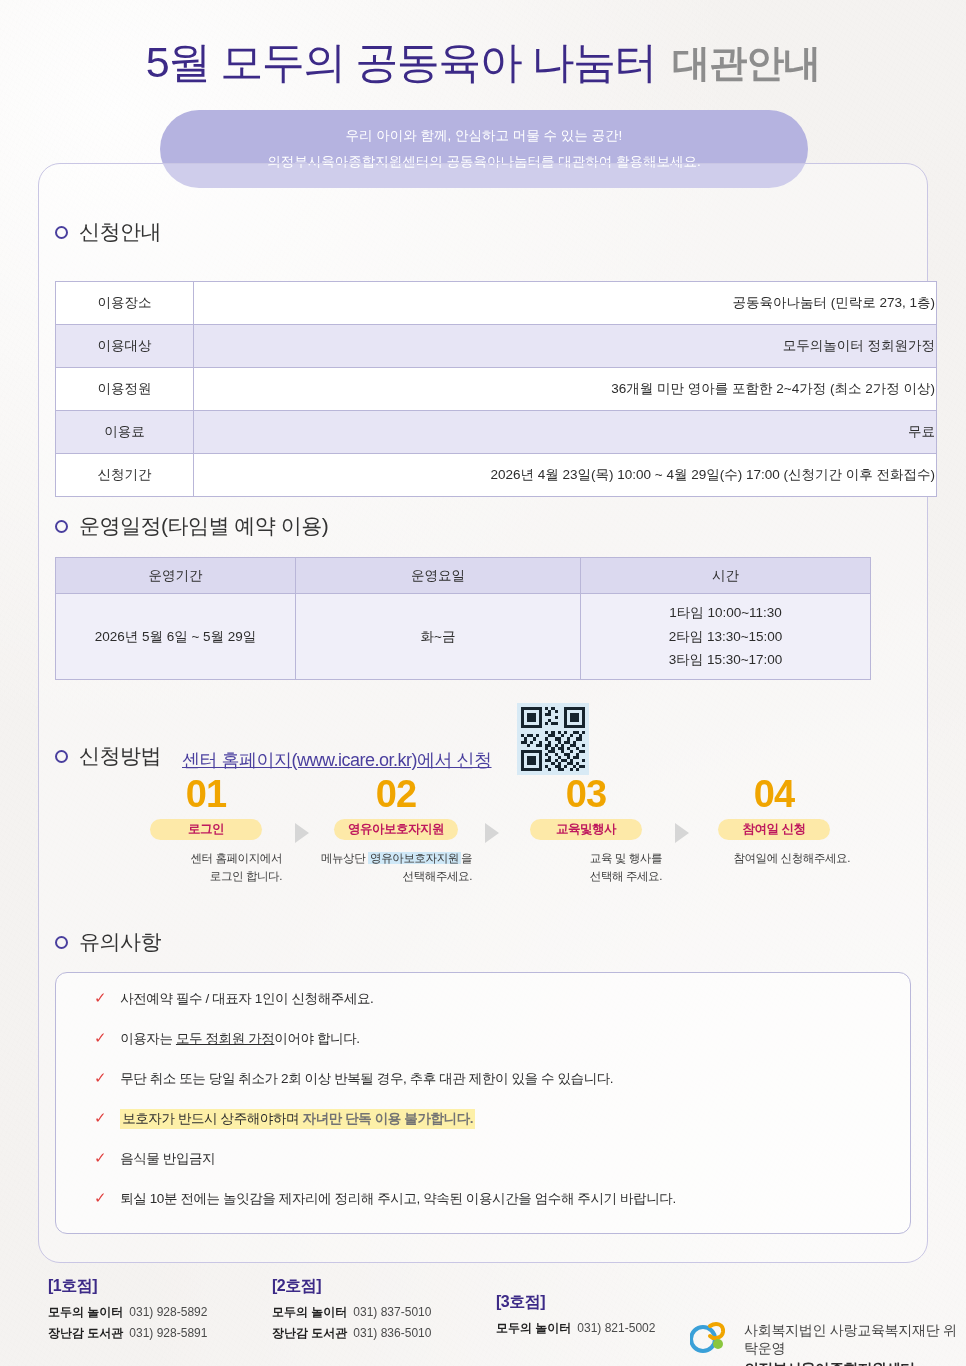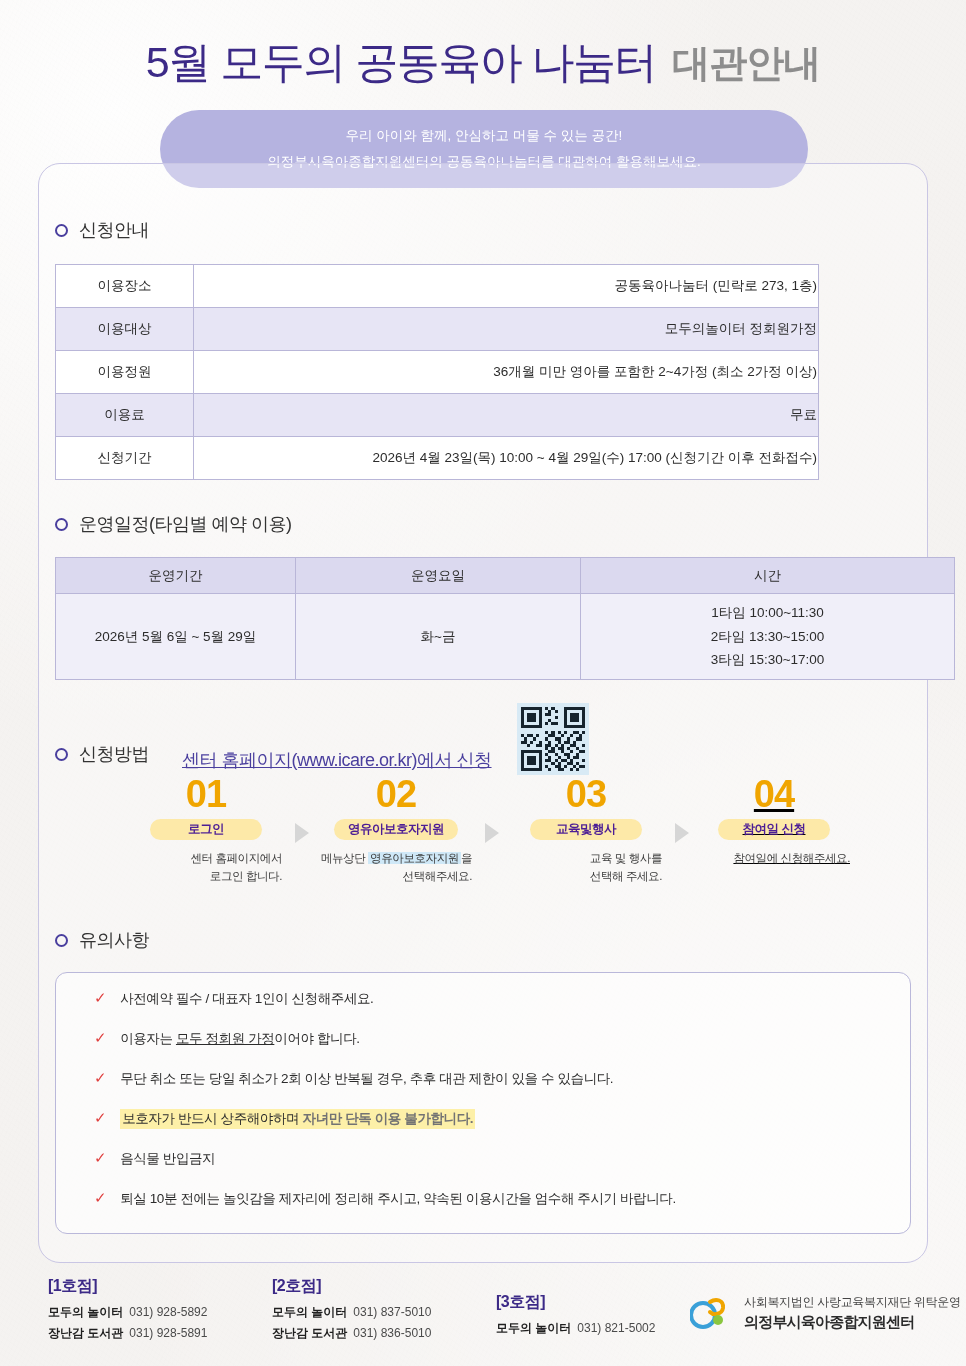--- a/index.html
+++ b/index.html
@@ -64,42 +64,42 @@
     width: 890px; height: 1100px;
     border: 1px solid #c9c6e4;
     border-radius: 22px;
     background: rgba(255,255,255,0.35);
   }
 
   
   .sec-h {
     position: absolute;
     display: flex; align-items: center;
-    font-size: 18px; color: #333333; font-weight: normal;
+    font-size: 21px; color: #333333; font-weight: normal;
     letter-spacing: -0.5px;
   }
   .sec-h .ring {
     width: 13px; height: 13px; border: 2.5px solid #4a3f9e;
     border-radius: 50%; margin-right: 11px; display: inline-block;
   }
 
   
   table { border-collapse: collapse; }
   .tbl1 {
-    position: absolute; left: 55px; top: 264px;
-    width: 764px; font-size: 13.5px; color: #2c2c2c;
+    position: absolute; left: 55px; top: 281px;
+    width: 882px; font-size: 13.5px; color: #2c2c2c;
   }
   .tbl1 td { border: 1px solid #b9b6d8; height: 43px; }
   .tbl1 td.k { width: 138px; text-align: center; background: #ffffff; }
   .tbl1 td.v { text-align: right; background: #ffffff; }
   .tbl1 tr.alt td.k, .tbl1 tr.alt td.v { background: #e7e5f5; }
 
   .tbl2 {
     position: absolute; left: 55px; top: 557px;
-    width: 900px; font-size: 13.5px; color: #2c2c2c;
+    width: 816px; font-size: 13.5px; color: #2c2c2c;
   }
   .tbl2 th {
     border: 1px solid #b9b6d8; height: 36px; font-weight: normal;
     background: #dbd9ef; text-align: center;
   }
   .tbl2 td {
     border: 1px solid #b9b6d8; height: 86px; text-align: center;
     background: #f0eff9; vertical-align: middle;
   }
   .tbl2 .times { line-height: 1.75; }
@@ -125,21 +125,21 @@
   .step {
     position: absolute; width: 152px; text-align: center;
   }
   .step .num {
     font-size: 38px; font-weight: bold; color: #f0a500; line-height: 1;
     letter-spacing: -1px;
   }
   .step .pill {
     margin: 6px auto 0; width: 112px; height: 21px;
     background: #fde9a8; border-radius: 11px;
-    font-size: 12.5px; font-weight: bold; color: #4c1d95;
+    font-size: 12.5px; font-weight: bold; color: #be185d;
     display: flex; align-items: center; justify-content: center;
     letter-spacing: -0.5px;
   }
   .step .pill.wide { width: 124px; }
   .step .desc {
     margin-top: 9px; font-size: 11.5px; color: #3a3a3a; line-height: 1.6;
     letter-spacing: -0.4px;
     text-align: right;
   }
   .step .desc .hl { background: #cfe8f7; padding: 0 2px; }
@@ -185,21 +185,21 @@
   .f-line b { font-weight: bold; color: #1f1f1f; }
   .f-line span.num { color: #4a4a4a; margin-left: 6px; }
 
   .logo-wrap {
     position: absolute; top: 1294px; left: 690px;
     display: flex; align-items: center;
   }
   .logo-mark {
     width: 46px; height: 34px; position: relative; margin-right: 8px;
   }
-  .logo-text .l1 { font-size: 12px; color: #444; letter-spacing: -0.3px; }
+  .logo-text .l1 { font-size: 14px; color: #444; letter-spacing: -0.3px; margin-top: 28px; }
   .logo-text .l2 { font-size: 15px; font-weight: bold; color: #2b2b2b; letter-spacing: -0.8px; margin-top: 2px;}
 </style>
 </head>
 <body>
 
 <div class="page">
   <div class="paper-tex"></div>
 
   <div class="title-wrap">
     <span class="title-main">5월 모두의 공동육아 나눔터</span><span class="title-sub">대관안내</span>
@@ -399,21 +399,21 @@
     <div class="step" style="left:380px;top:0;">
       <div class="num">03</div>
       <div class="pill">교육및행사</div>
       <div class="desc">
         <div>교육 및 행사를</div>
         <div>선택해 주세요.</div>
       </div>
     </div>
     <div class="arrow" style="left:545px;"></div>
 
-    <div class="step" style="left:568px;top:0;text-decoration:underline;">
+    <div class="step" style="left:568px;top:0;">
       <div class="num">04</div>
       <div class="pill">참여일 신청</div>
       <div class="desc">
         <div>참여일에 신청해주세요.</div>
       </div>
     </div>
   </div>
 
   <div class="sec-h notice-h">
     <span class="ring"></span>

